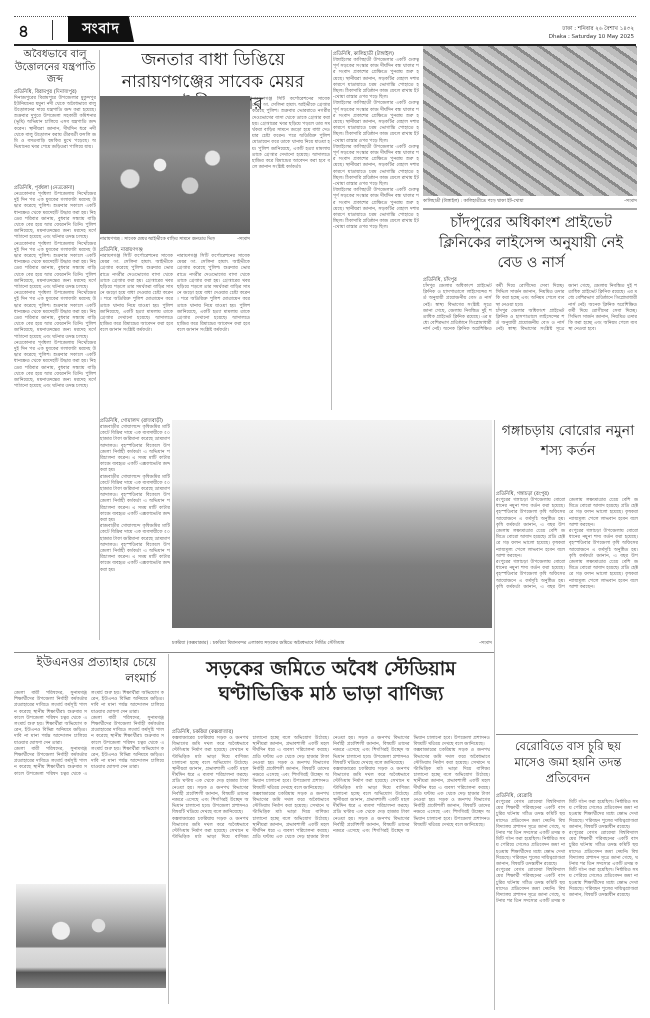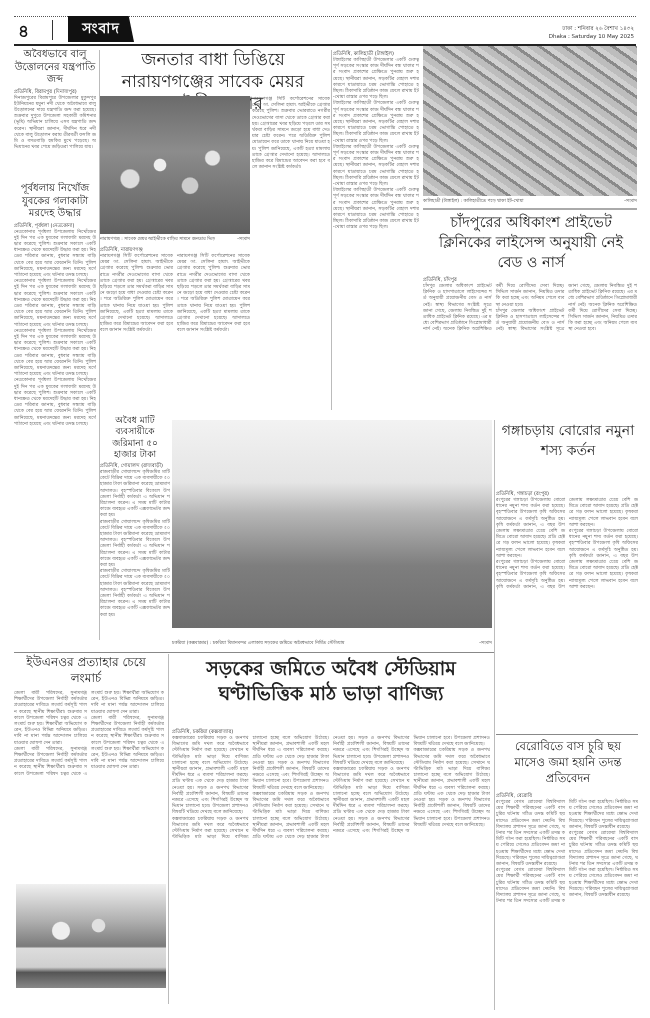--- a/index.html
+++ b/index.html
@@ -50,21 +50,20 @@
 </div>
 <div class="rule"></div>
 
 <div class="col" style="left:14px;top:48px;width:82px;height:132px;">
   <div class="hl" style="font-size:10px;">অবৈধভাবে বালু উত্তোলনের যন্ত্রপাতি জব্দ</div>
   <div class="byline" style="margin-top:2px;">প্রতিনিধি, বিরামপুর (দিনাজপুর)</div>
   <div class="txt">দিনাজপুরের বিরামপুরে উপজেলার মুকুন্দপুর ইউনিয়নের যমুনা নদী থেকে অবৈধভাবে বালু উত্তোলনের দায়ে যন্ত্রপাতি জব্দ করা হয়েছে। শুক্রবার দুপুরে উপজেলা সহকারী কমিশনার (ভূমি) অভিযান চালিয়ে এসব যন্ত্রপাতি জব্দ করেন। স্থানীয়রা জানান, দীর্ঘদিন ধরে নদী থেকে বালু উত্তোলন করায় তীরবর্তী ফসলি জমি ও বসতবাড়ি হুমকির মুখে পড়েছে। অভিযানের খবর পেয়ে জড়িতরা পালিয়ে যায়।</div>
 </div>
 
 <div class="col" style="left:14px;top:182px;width:82px;height:460px;">
-  <div class="hl" style="font-size:10px;">পূর্বধলায় নিখোঁজ যুবকের গলাকাটা মরদেহ উদ্ধার</div>
   <div class="byline" style="margin-top:2px;">প্রতিনিধি, পূর্বধলা (নেত্রকোনা)</div>
   <div class="txt">
     <p>নেত্রকোনার পূর্বধলা উপজেলায় নিখোঁজের দুই দিন পর এক যুবকের গলাকাটা মরদেহ উদ্ধার করেছে পুলিশ। শুক্রবার সকালে একটি ধানক্ষেত থেকে মরদেহটি উদ্ধার করা হয়। নিহতের পরিবার জানায়, বুধবার সন্ধ্যায় বাড়ি থেকে বের হয়ে আর ফেরেননি তিনি। পুলিশ জানিয়েছে, ময়নাতদন্তের জন্য মরদেহ মর্গে পাঠানো হয়েছে এবং ঘটনার তদন্ত চলছে।</p>
     <p>নেত্রকোনার পূর্বধলা উপজেলায় নিখোঁজের দুই দিন পর এক যুবকের গলাকাটা মরদেহ উদ্ধার করেছে পুলিশ। শুক্রবার সকালে একটি ধানক্ষেত থেকে মরদেহটি উদ্ধার করা হয়। নিহতের পরিবার জানায়, বুধবার সন্ধ্যায় বাড়ি থেকে বের হয়ে আর ফেরেননি তিনি। পুলিশ জানিয়েছে, ময়নাতদন্তের জন্য মরদেহ মর্গে পাঠানো হয়েছে এবং ঘটনার তদন্ত চলছে।</p>
     <p>নেত্রকোনার পূর্বধলা উপজেলায় নিখোঁজের দুই দিন পর এক যুবকের গলাকাটা মরদেহ উদ্ধার করেছে পুলিশ। শুক্রবার সকালে একটি ধানক্ষেত থেকে মরদেহটি উদ্ধার করা হয়। নিহতের পরিবার জানায়, বুধবার সন্ধ্যায় বাড়ি থেকে বের হয়ে আর ফেরেননি তিনি। পুলিশ জানিয়েছে, ময়নাতদন্তের জন্য মরদেহ মর্গে পাঠানো হয়েছে এবং ঘটনার তদন্ত চলছে।</p>
     <p>নেত্রকোনার পূর্বধলা উপজেলায় নিখোঁজের দুই দিন পর এক যুবকের গলাকাটা মরদেহ উদ্ধার করেছে পুলিশ। শুক্রবার সকালে একটি ধানক্ষেত থেকে মরদেহটি উদ্ধার করা হয়। নিহতের পরিবার জানায়, বুধবার সন্ধ্যায় বাড়ি থেকে বের হয়ে আর ফেরেননি তিনি। পুলিশ জানিয়েছে, ময়নাতদন্তের জন্য মরদেহ মর্গে পাঠানো হয়েছে এবং ঘটনার তদন্ত চলছে।</p>
   </div>
 </div>
 
 <div class="vline" style="left:99px;top:50px;height:590px;"></div>
@@ -82,21 +81,20 @@
 </div>
 <div class="col" style="left:100px;top:246px;width:150px;height:150px;">
   <div class="byline">প্রতিনিধি, নারায়ণগঞ্জ</div>
   <div class="txt" style="column-count:2;column-gap:4px;">
     <p>নারায়ণগঞ্জ সিটি কর্পোরেশনের সাবেক মেয়র ডা. সেলিনা হায়াৎ আইভীকে গ্রেপ্তার করেছে পুলিশ। শুক্রবার ভোররাতে নগরীর দেওভোগের বাসা থেকে তাকে গ্রেপ্তার করা হয়। গ্রেপ্তারের খবর ছড়িয়ে পড়লে তার সমর্থকরা বাড়ির সামনে জড়ো হয়ে বাধা দেওয়ার চেষ্টা করেন। পরে অতিরিক্ত পুলিশ মোতায়েন করে তাকে থানায় নিয়ে যাওয়া হয়। পুলিশ জানিয়েছে, একটি হত্যা মামলায় তাকে গ্রেপ্তার দেখানো হয়েছে। আদালতে হাজির করে রিমান্ডের আবেদন করা হবে বলে জানান সংশ্লিষ্ট কর্মকর্তা।</p>
     <p>নারায়ণগঞ্জ সিটি কর্পোরেশনের সাবেক মেয়র ডা. সেলিনা হায়াৎ আইভীকে গ্রেপ্তার করেছে পুলিশ। শুক্রবার ভোররাতে নগরীর দেওভোগের বাসা থেকে তাকে গ্রেপ্তার করা হয়। গ্রেপ্তারের খবর ছড়িয়ে পড়লে তার সমর্থকরা বাড়ির সামনে জড়ো হয়ে বাধা দেওয়ার চেষ্টা করেন। পরে অতিরিক্ত পুলিশ মোতায়েন করে তাকে থানায় নিয়ে যাওয়া হয়। পুলিশ জানিয়েছে, একটি হত্যা মামলায় তাকে গ্রেপ্তার দেখানো হয়েছে। আদালতে হাজির করে রিমান্ডের আবেদন করা হবে বলে জানান সংশ্লিষ্ট কর্মকর্তা।</p>
   </div>
 </div>
 
 <div class="col" style="left:100px;top:415px;width:70px;height:227px;">
-  <div class="hl" style="font-size:9px;">অবৈধ মাটি ব্যবসায়ীকে জরিমানা ৫০ হাজার টাকা</div>
   <div class="byline" style="margin-top:2px;">প্রতিনিধি, গোয়ালন্দ (রাজবাড়ী)</div>
   <div class="txt">
     <p>রাজবাড়ীর গোয়ালন্দে কৃষিজমির মাটি কেটে বিক্রির দায়ে এক ব্যবসায়ীকে ৫০ হাজার টাকা জরিমানা করেছে ভ্রাম্যমাণ আদালত। বৃহস্পতিবার বিকেলে উপজেলা নির্বাহী কর্মকর্তা এ অভিযান পরিচালনা করেন। এ সময় মাটি কাটার কাজে ব্যবহৃত একটি এক্সকাভেটর জব্দ করা হয়।</p>
     <p>রাজবাড়ীর গোয়ালন্দে কৃষিজমির মাটি কেটে বিক্রির দায়ে এক ব্যবসায়ীকে ৫০ হাজার টাকা জরিমানা করেছে ভ্রাম্যমাণ আদালত। বৃহস্পতিবার বিকেলে উপজেলা নির্বাহী কর্মকর্তা এ অভিযান পরিচালনা করেন। এ সময় মাটি কাটার কাজে ব্যবহৃত একটি এক্সকাভেটর জব্দ করা হয়।</p>
     <p>রাজবাড়ীর গোয়ালন্দে কৃষিজমির মাটি কেটে বিক্রির দায়ে এক ব্যবসায়ীকে ৫০ হাজার টাকা জরিমানা করেছে ভ্রাম্যমাণ আদালত। বৃহস্পতিবার বিকেলে উপজেলা নির্বাহী কর্মকর্তা এ অভিযান পরিচালনা করেন। এ সময় মাটি কাটার কাজে ব্যবহৃত একটি এক্সকাভেটর জব্দ করা হয়।</p>
   </div>
 </div>
 
 <div class="vline" style="left:331px;top:50px;height:360px;"></div>
 
@@ -137,21 +135,21 @@
   <div class="byline">প্রতিনিধি, গঙ্গাচড়া (রংপুর)</div>
   <div class="txt" style="column-count:2;column-gap:4px;">
     <p>রংপুরের গঙ্গাচড়া উপজেলায় বোরো ধানের নমুনা শস্য কর্তন করা হয়েছে। বৃহস্পতিবার উপজেলা কৃষি অফিসের আয়োজনে এ কর্মসূচি অনুষ্ঠিত হয়। কৃষি কর্মকর্তা জানান, এ বছর উপজেলায় লক্ষ্যমাত্রার চেয়ে বেশি জমিতে বোরো আবাদ হয়েছে। প্রতি হেক্টরে গড় ফলন ভালো হয়েছে। কৃষকরা ন্যায্যমূল্য পেলে লাভবান হবেন বলে আশা করছেন।</p>
     <p>রংপুরের গঙ্গাচড়া উপজেলায় বোরো ধানের নমুনা শস্য কর্তন করা হয়েছে। বৃহস্পতিবার উপজেলা কৃষি অফিসের আয়োজনে এ কর্মসূচি অনুষ্ঠিত হয়। কৃষি কর্মকর্তা জানান, এ বছর উপজেলায় লক্ষ্যমাত্রার চেয়ে বেশি জমিতে বোরো আবাদ হয়েছে। প্রতি হেক্টরে গড় ফলন ভালো হয়েছে। কৃষকরা ন্যায্যমূল্য পেলে লাভবান হবেন বলে আশা করছেন।</p>
     <p>রংপুরের গঙ্গাচড়া উপজেলায় বোরো ধানের নমুনা শস্য কর্তন করা হয়েছে। বৃহস্পতিবার উপজেলা কৃষি অফিসের আয়োজনে এ কর্মসূচি অনুষ্ঠিত হয়। কৃষি কর্মকর্তা জানান, এ বছর উপজেলায় লক্ষ্যমাত্রার চেয়ে বেশি জমিতে বোরো আবাদ হয়েছে। প্রতি হেক্টরে গড় ফলন ভালো হয়েছে। কৃষকরা ন্যায্যমূল্য পেলে লাভবান হবেন বলে আশা করছেন।</p>
   </div>
 </div>
 
 <div class="hline" style="left:14px;top:652px;width:480px;"></div>
 
-<div class="hl abs" style="left:16px;top:654px;width:140px;font-size:12px;line-height:16px;">ইউএনওর প্রত্যাহার চেয়ে লংমার্চ</div>
+<div class="hl abs" style="left:16px;top:654px;width:140px;font-size:12px;line-height:16px;text-align:right;">ইউএনওর প্রত্যাহার চেয়ে লংমার্চ</div>
 <div class="col" style="left:14px;top:690px;width:150px;height:190px;">
   <div class="txt" style="column-count:2;column-gap:4px;">
     <p>জেলা বারী পরিষদের, সুনামগঞ্জ শিক্ষার্থীদের উপজেলা নির্বাহী কর্মকর্তার প্রত্যাহারের দাবিতে লংমার্চ কর্মসূচি পালন করেছে স্থানীয় শিক্ষার্থীরা। শুক্রবার সকালে উপজেলা পরিষদ চত্বর থেকে এ লংমার্চ শুরু হয়। শিক্ষার্থীরা অভিযোগ করেন, ইউএনও বিভিন্ন অনিয়মে জড়িত। দাবি না মানা পর্যন্ত আন্দোলন চালিয়ে যাওয়ার ঘোষণা দেন তারা।</p>
     <p>জেলা বারী পরিষদের, সুনামগঞ্জ শিক্ষার্থীদের উপজেলা নির্বাহী কর্মকর্তার প্রত্যাহারের দাবিতে লংমার্চ কর্মসূচি পালন করেছে স্থানীয় শিক্ষার্থীরা। শুক্রবার সকালে উপজেলা পরিষদ চত্বর থেকে এ লংমার্চ শুরু হয়। শিক্ষার্থীরা অভিযোগ করেন, ইউএনও বিভিন্ন অনিয়মে জড়িত। দাবি না মানা পর্যন্ত আন্দোলন চালিয়ে যাওয়ার ঘোষণা দেন তারা।</p>
     <p>জেলা বারী পরিষদের, সুনামগঞ্জ শিক্ষার্থীদের উপজেলা নির্বাহী কর্মকর্তার প্রত্যাহারের দাবিতে লংমার্চ কর্মসূচি পালন করেছে স্থানীয় শিক্ষার্থীরা। শুক্রবার সকালে উপজেলা পরিষদ চত্বর থেকে এ লংমার্চ শুরু হয়। শিক্ষার্থীরা অভিযোগ করেন, ইউএনও বিভিন্ন অনিয়মে জড়িত। দাবি না মানা পর্যন্ত আন্দোলন চালিয়ে যাওয়ার ঘোষণা দেন তারা।</p>
   </div>
 </div>
 <div class="photo ph-rally" style="left:16px;top:884px;width:150px;height:104px;"></div>
 
 <div class="vline" style="left:168px;top:654px;height:350px;"></div>

